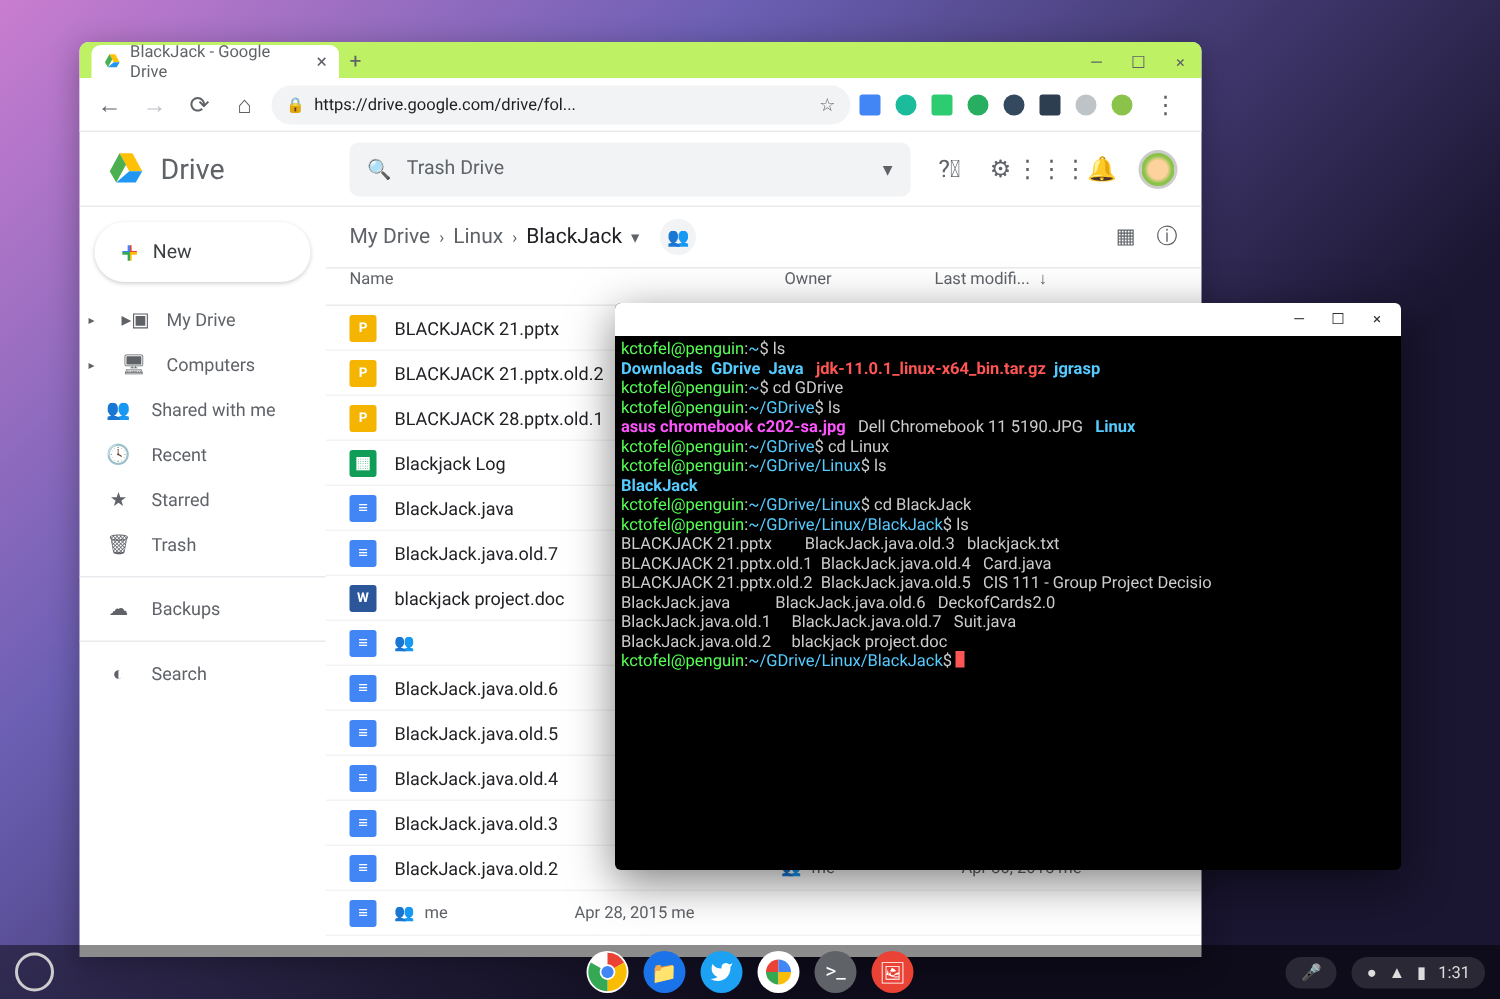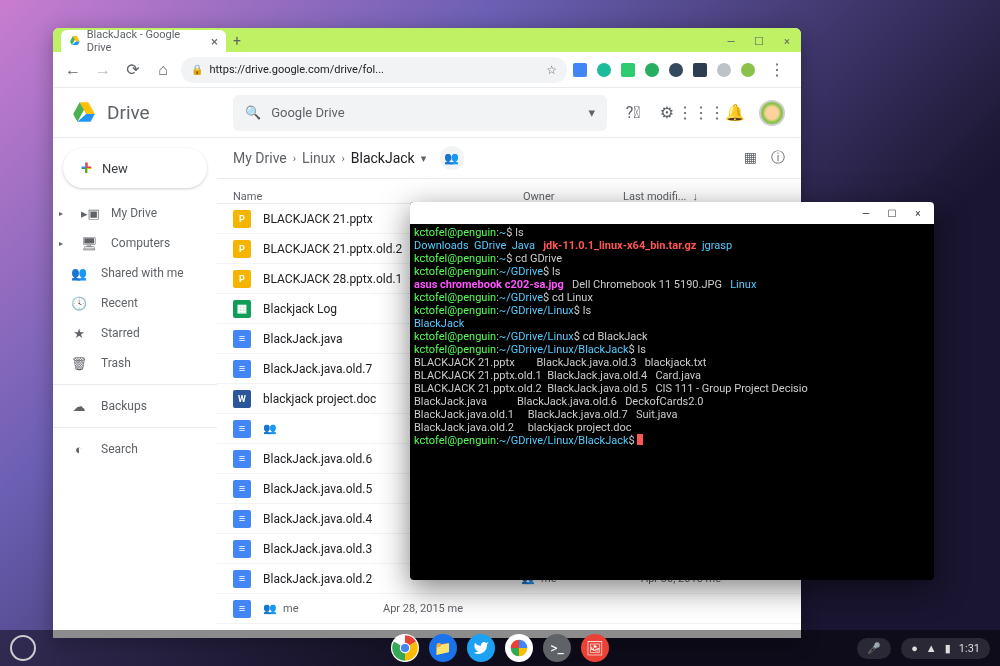--- a/index.html
+++ b/index.html
@@ -39,41 +39,41 @@
 .storage { padding: 6px 18px; font-size: 11px; color: #5f6368; }
 .storage-bar { height: 3px; background: #e8eaed; margin: 6px 0; border-radius: 2px; overflow: hidden; }
 .storage-fill { height: 100%; width: 12%; background: #1a73e8; }
 .upgrade { color: #1a73e8; font-size: 11px; font-weight: 500; cursor: pointer; }
 .main { flex: 1; overflow: hidden; }
 .breadcrumb { height: 40px; display: flex; align-items: center; padding: 0 16px; font-size: 14px; color: #5f6368; gap: 6px; }
 .bc { cursor: pointer; color: #5f6368; }
 .bc-sep { color: #5f6368; font-size: 11px; }
 .bc.active { color: #202124; }
 .bc-icons { margin-left: auto; display: flex; gap: 14px; color: #5f6368; }
-.list-header { height: 26px; display: flex; align-items: flex-end; padding: 0 16px; font-size: 11px; color: #5f6368; border-top: 1px solid #e8eaed; border-bottom: 1px solid #e8eaed; }
+.list-header { height: 26px; display: flex; align-items: flex-start; padding: 0 16px; font-size: 11px; color: #5f6368; border-top: 1px solid #e8eaed; border-bottom: 1px solid #e8eaed; }
 .col-name { width: 290px; }
 .col-owner { width: 100px; }
 .col-mod { display: flex; align-items: center; gap: 6px; }
 .file-list { overflow-y: auto; height: calc(100% - 66px); }
 .file-row { height: 30px; display: flex; align-items: center; padding: 0 16px; font-size: 12px; color: #202124; border-bottom: 1px solid #f1f3f4; }
 .file-ic { width: 18px; height: 18px; margin-right: 12px; border-radius: 2px; display: flex; align-items: center; justify-content: center; font-size: 9px; color: #fff; font-weight: bold; }
 .ic-slides { background: #f4b400; } .ic-slides::after { content: 'P'; }
 .ic-sheets { background: #0f9d58; } .ic-sheets::after { content: '▦'; font-size: 11px; }
 .ic-doc { background: #4285f4; } .ic-doc::after { content: '≡'; font-size: 11px; }
 .ic-word { background: #2b579a; } .ic-word::after { content: 'W'; }
 .file-name { width: 258px; white-space: nowrap; overflow: hidden; text-overflow: ellipsis; }
 .file-share { width: 14px; color: #bdc1c6; font-size: 11px; margin-right: 6px; }
 .file-owner { width: 100px; color: #5f6368; font-size: 11px; }
 .file-mod { color: #5f6368; font-size: 11px; }
 
 .terminal { position: absolute; left: 410px; top: 202px; width: 524px; height: 378px; background: #000; border-radius: 4px; box-shadow: 0 8px 30px rgba(0,0,0,.5); overflow: hidden; font-size: 11px; line-height: 13px; }
 .term-titlebar { height: 22px; background: #fff; display: flex; justify-content: flex-end; align-items: center; padding: 0 4px; gap: 2px; }
 .term-btn { width: 24px; height: 18px; display: flex; align-items: center; justify-content: center; font-size: 10px; cursor: pointer; color: #333; }
 .term-body { padding: 2px 4px; font-family: 'Courier New', monospace; color: #ccc; white-space: pre; letter-spacing: 0; }
-.u { color: #5f5; } .p { color: #5cf; } .dir { color: #5cf; font-weight: normal; } .exe { color: #f55; font-weight: bold; } .img { color: #f5f; font-weight: bold; } .c { color: #ccc; } .cursor { background: #f55; display: inline-block; width: 6px; height: 11px; }
+.u { color: #5f5; } .p { color: #5cf; } .dir { color: #5cf; font-weight: bold; } .exe { color: #f55; font-weight: bold; } .img { color: #f5f; font-weight: bold; } .c { color: #ccc; } .cursor { background: #f55; display: inline-block; width: 6px; height: 11px; }
 
 .shelf { position: absolute; left: 0; bottom: 0; width: 100%; height: 36px; background: rgba(0,0,0,.45); display: flex; align-items: center; padding: 0 10px; }
 .launcher { width: 26px; height: 26px; border: 2px solid #ccc; border-radius: 50%; cursor: pointer; }
 .shelf-apps { position: absolute; left: 50%; transform: translateX(-50%); display: flex; gap: 10px; }
 .shelf-app { width: 28px; height: 28px; border-radius: 50%; cursor: pointer; display: flex; align-items: center; justify-content: center; font-size: 14px; color: #fff; }
 .shelf-right { margin-left: auto; display: flex; align-items: center; gap: 10px; color: #ddd; font-size: 11px; }
 .stat-pill { background: rgba(255,255,255,.12); border-radius: 16px; padding: 4px 10px; display: flex; align-items: center; gap: 8px; }
 svg { display: block; }
 </style>
 </head>
@@ -124,21 +124,21 @@
     <div class="drive-logo">
       <svg width="30" height="26" viewBox="0 0 24 24">
           <path d="M8 2 L16 2 L22 13 L14 13 Z" fill="#ffc107"></path>
           <path d="M8 2 L2 13 L6 20 L12 9 Z" fill="#4caf50"></path>
           <path d="M14 13 L22 13 L18 20 L6 20 Z" fill="#2196f3"></path>
         </svg>
       <span class="drive-logo-text">Drive</span>
     </div>
     <div class="search-box">
       <span>🔍</span>
-      <span style="flex:1">Google Drive</span>
+      <span style="flex:1">Trash Drive</span>
       <span class="search-chev">▾</span>
     </div>
     <div class="hdr-icons">
       <div class="hdr-icon">?⃝</div>
       <div class="hdr-icon">⚙</div>
       <div class="hdr-icon">⋮⋮⋮</div>
       <div class="hdr-icon">🔔</div>
       <div class="avatar"></div>
     </div>
   </div>

